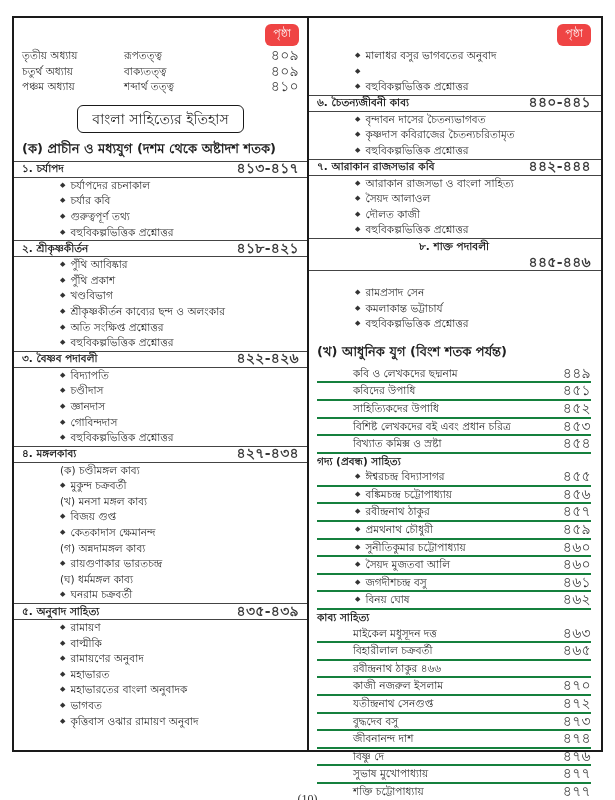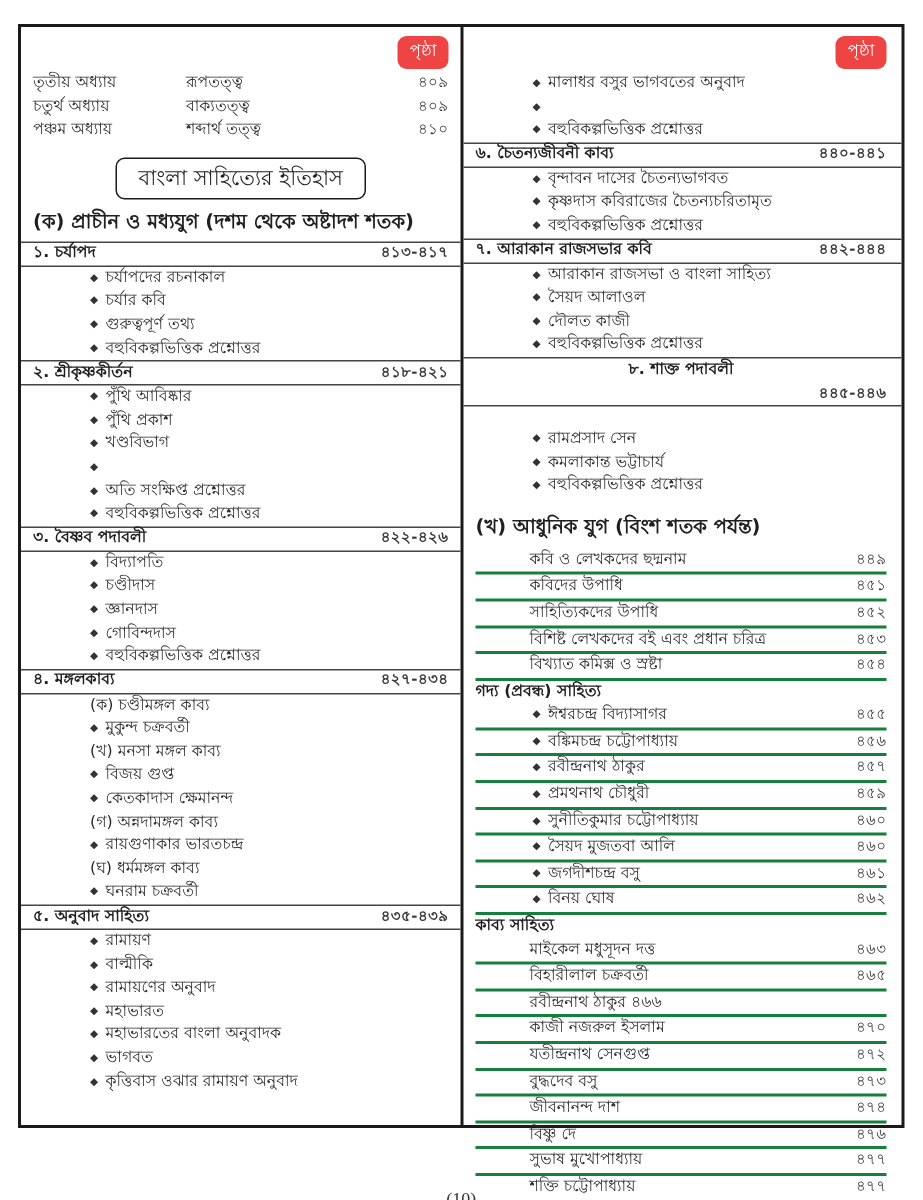--- a/index.html
+++ b/index.html
@@ -17,21 +17,21 @@
   .col.left { width: 295px; border-right: 2px solid #1a1a1a; padding: 6px 8px 0 8px; }
   .col.right { flex: 1; padding: 6px 10px 0 8px; }
 
   .page-badge-row { display: flex; justify-content: flex-end; height: 22px; margin-bottom: 2px; }
   .page-badge {
     background: #ef4444; color: #fff; font-size: 11px; border-radius: 6px;
     padding: 2px 8px; line-height: 16px;
   }
 
   .row { display: flex; align-items: center; font-size: 10.5px; line-height: 15.6px; height: 15.6px; white-space: nowrap; }
-  .row .pg { margin-left: auto; font-size: 10px; color: #3a3a3a; letter-spacing: 0.3px; }
+  .row .pg { margin-left: auto; font-size: 14px; color: #3a3a3a; letter-spacing: 0.3px; }
 
   .chapter-row .c1 { width: 102px; }
   .chapter-row .c2 { flex: 1; }
 
   .title-box-wrap { display: flex; justify-content: center; margin: 10px 0 6px 0; }
   .title-box {
     border: 1.5px solid #1a1a1a; border-radius: 6px; padding: 3px 14px;
     font-size: 14px; line-height: 20px; color: #1f1f1f;
   }
 
@@ -116,20 +116,21 @@
         <div class="row bullet">
           <span class="dot">◆</span>
           <span>পুঁথি প্রকাশ</span>
         </div>
         <div class="row bullet">
           <span class="dot">◆</span>
           <span>খণ্ডবিভাগ</span>
         </div>
         <div class="row bullet">
           <span class="dot">◆</span>
+          <span>শ্রীকৃষ্ণকীর্তন কাব্যের ছন্দ ও অলংকার</span>
         </div>
         <div class="row bullet">
           <span class="dot">◆</span>
           <span>অতি সংক্ষিপ্ত প্রশ্নোত্তর</span>
         </div>
         <div class="row bullet">
           <span class="dot">◆</span>
           <span>বহুবিকল্পভিত্তিক প্রশ্নোত্তর</span>
         </div>
         <div class="row sec-head boxed">

